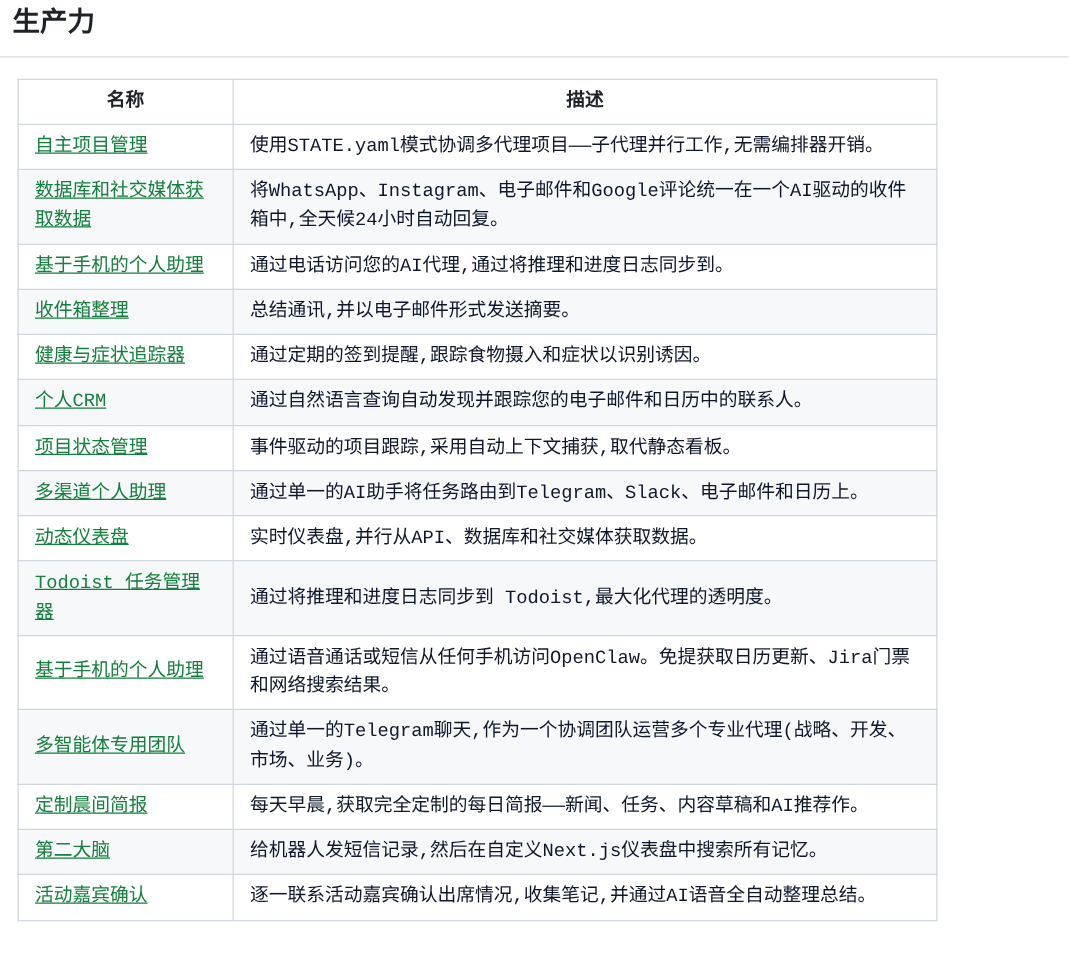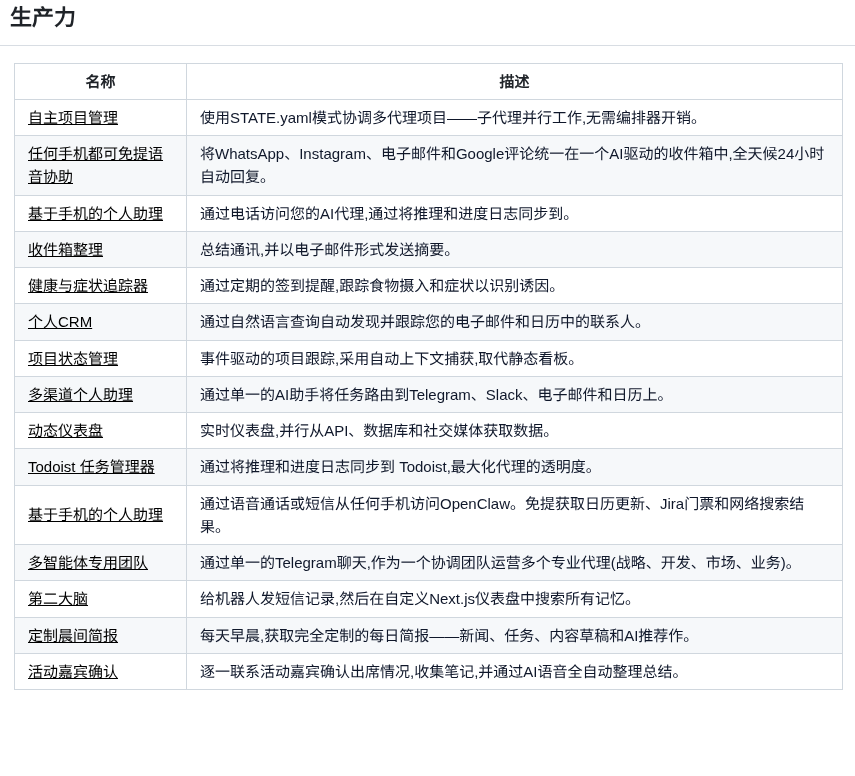--- a/index.html
+++ b/index.html
@@ -22,43 +22,44 @@
     margin: 4px 0 0 -4px;
     line-height: 1.25;
     color: #1f2328;
   }
   hr.title-divider {
     border: none;
     border-top: 1px solid #d8dde3;
     margin: 13px -14px 17px -14px;
   }
   table.features {
-    width: 829px;
+    width: 736px;
     border-collapse: collapse;
     table-layout: fixed;
     font-size: 15px;
+    font-family: Liberation Mono, monospace;
   }
   table.features col.c-name { width: 172px; }
   table.features th,
   table.features td {
     border: 1px solid #d0d7de;
     padding: 6px 13px;
     line-height: 1.55;
     word-break: break-word;
   }
   table.features th {
     text-align: center;
     font-weight: 700;
     background: #ffffff;
   }
   table.features tbody tr:nth-child(even) {
     background: #f6f8fa;
   }
   td.name-cell a {
-    color: #000000;
+    color: #15803d;
     text-decoration: underline;
     cursor: pointer;
   }
   td.desc-cell {
     color: #0f172a;
   }
 </style>
 </head>
 <body>
 
@@ -75,21 +76,21 @@
         <th>名称</th>
         <th>描述</th>
       </tr>
     </thead>
     <tbody id="table-body">
         <tr>
           <td class="name-cell"><a href="#">自主项目管理</a></td>
           <td class="desc-cell">使用STATE.yaml模式协调多代理项目——子代理并行工作,无需编排器开销。</td>
         </tr>
         <tr>
-          <td class="name-cell"><a href="#">任何手机都可免提语音协助</a></td>
+          <td class="name-cell"><a href="#">数据库和社交媒体获取数据</a></td>
           <td class="desc-cell">将WhatsApp、Instagram、电子邮件和Google评论统一在一个AI驱动的收件箱中,全天候24小时自动回复。</td>
         </tr>
         <tr>
           <td class="name-cell"><a href="#">基于手机的个人助理</a></td>
           <td class="desc-cell">通过电话访问您的AI代理,通过将推理和进度日志同步到。</td>
         </tr>
         <tr>
           <td class="name-cell"><a href="#">收件箱整理</a></td>
           <td class="desc-cell">总结通讯,并以电子邮件形式发送摘要。</td>
         </tr>
@@ -119,26 +120,26 @@
         </tr>
         <tr>
           <td class="name-cell"><a href="#">基于手机的个人助理</a></td>
           <td class="desc-cell">通过语音通话或短信从任何手机访问OpenClaw。免提获取日历更新、Jira门票和网络搜索结果。</td>
         </tr>
         <tr>
           <td class="name-cell"><a href="#">多智能体专用团队</a></td>
           <td class="desc-cell">通过单一的Telegram聊天,作为一个协调团队运营多个专业代理(战略、开发、市场、业务)。</td>
         </tr>
         <tr>
+          <td class="name-cell"><a href="#">定制晨间简报</a></td>
+          <td class="desc-cell">每天早晨,获取完全定制的每日简报——新闻、任务、内容草稿和AI推荐作。</td>
+        </tr>
+        <tr>
           <td class="name-cell"><a href="#">第二大脑</a></td>
           <td class="desc-cell">给机器人发短信记录,然后在自定义Next.js仪表盘中搜索所有记忆。</td>
-        </tr>
-        <tr>
-          <td class="name-cell"><a href="#">定制晨间简报</a></td>
-          <td class="desc-cell">每天早晨,获取完全定制的每日简报——新闻、任务、内容草稿和AI推荐作。</td>
         </tr>
         <tr>
           <td class="name-cell"><a href="#">活动嘉宾确认</a></td>
           <td class="desc-cell">逐一联系活动嘉宾确认出席情况,收集笔记,并通过AI语音全自动整理总结。</td>
         </tr>
       </tbody>
   </table>
 </div>
 
 </body></html>

